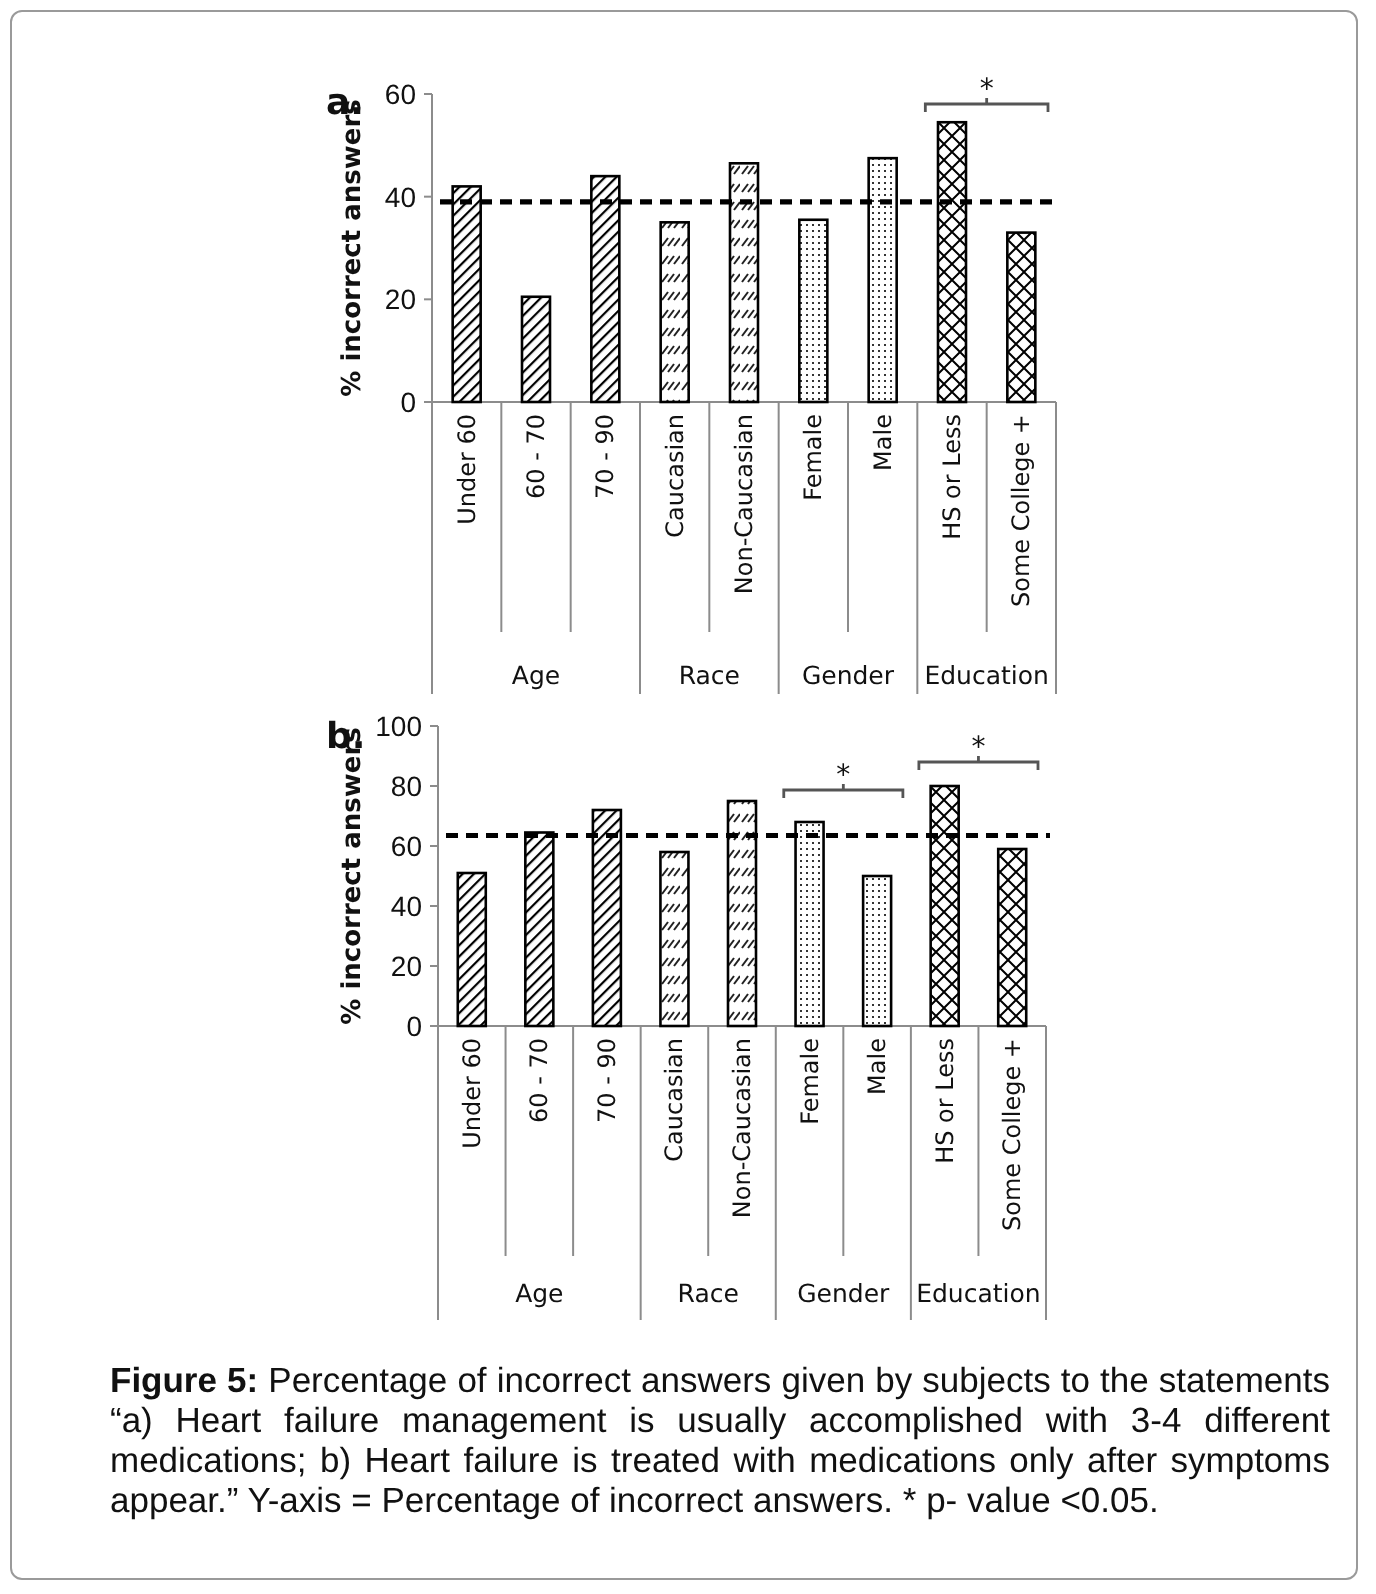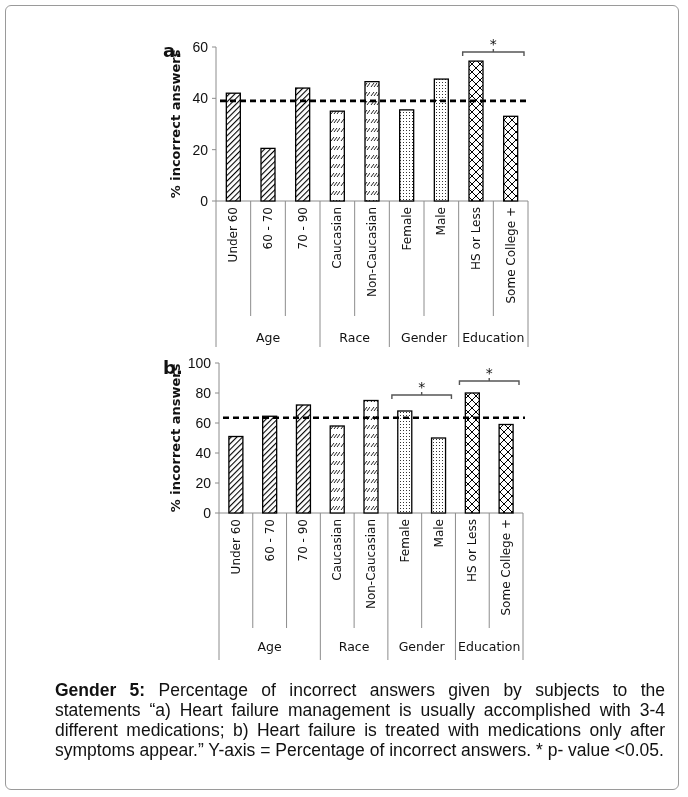--- a/index.html
+++ b/index.html
@@ -148,13 +148,13 @@
       <rect x="499.11111111111114" y="424.5" width="14" height="88.5" fill="url(#pat-crosshatch)" stroke="#000000" stroke-width="1.3"></rect>
       <text x="0" y="0" class="cat-label" text-anchor="end" transform="translate(510.11111111111114,519) rotate(-90)">Some College +</text>
       <line x1="223" y1="417.75" x2="525" y2="417.75" stroke="#000000" stroke-width="2.6" stroke-dasharray="6,4"></line>
       <path d="M391.8888888888889,399 L391.8888888888889,395 L451.44444444444446,395 L451.44444444444446,399 M421.6666666666667,395 L421.6666666666667,392" fill="none" stroke="#555555" stroke-width="1.4"></path>
       <text x="421.6666666666667" y="392" class="star" text-anchor="middle">*</text>
       <path d="M459.44444444444446,385 L459.44444444444446,381 L519,381 L519,385 M489.22222222222223,381 L489.22222222222223,378" fill="none" stroke="#555555" stroke-width="1.4"></path>
       <text x="489.22222222222223" y="378" class="star" text-anchor="middle">*</text>
     </g>
 </svg>
 
-<div class="caption"><b>Gender 5:</b><span> Percentage of incorrect answers given by subjects to the statements “a) Heart failure management is usually accomplished with 3-4 different medications; b) Heart failure is treated with medications only after symptoms appear.”  Y-axis = Percentage of incorrect answers. * p- value &lt;0.05.</span></div>
+<div class="caption"><b>Figure 5:</b><span> Percentage of incorrect answers given by subjects to the statements “a) Heart failure management is usually accomplished with 3-4 different medications; b) Heart failure is treated with medications only after symptoms appear.”  Y-axis = Percentage of incorrect answers. * p- value &lt;0.05.</span></div>
 
 </body></html>

